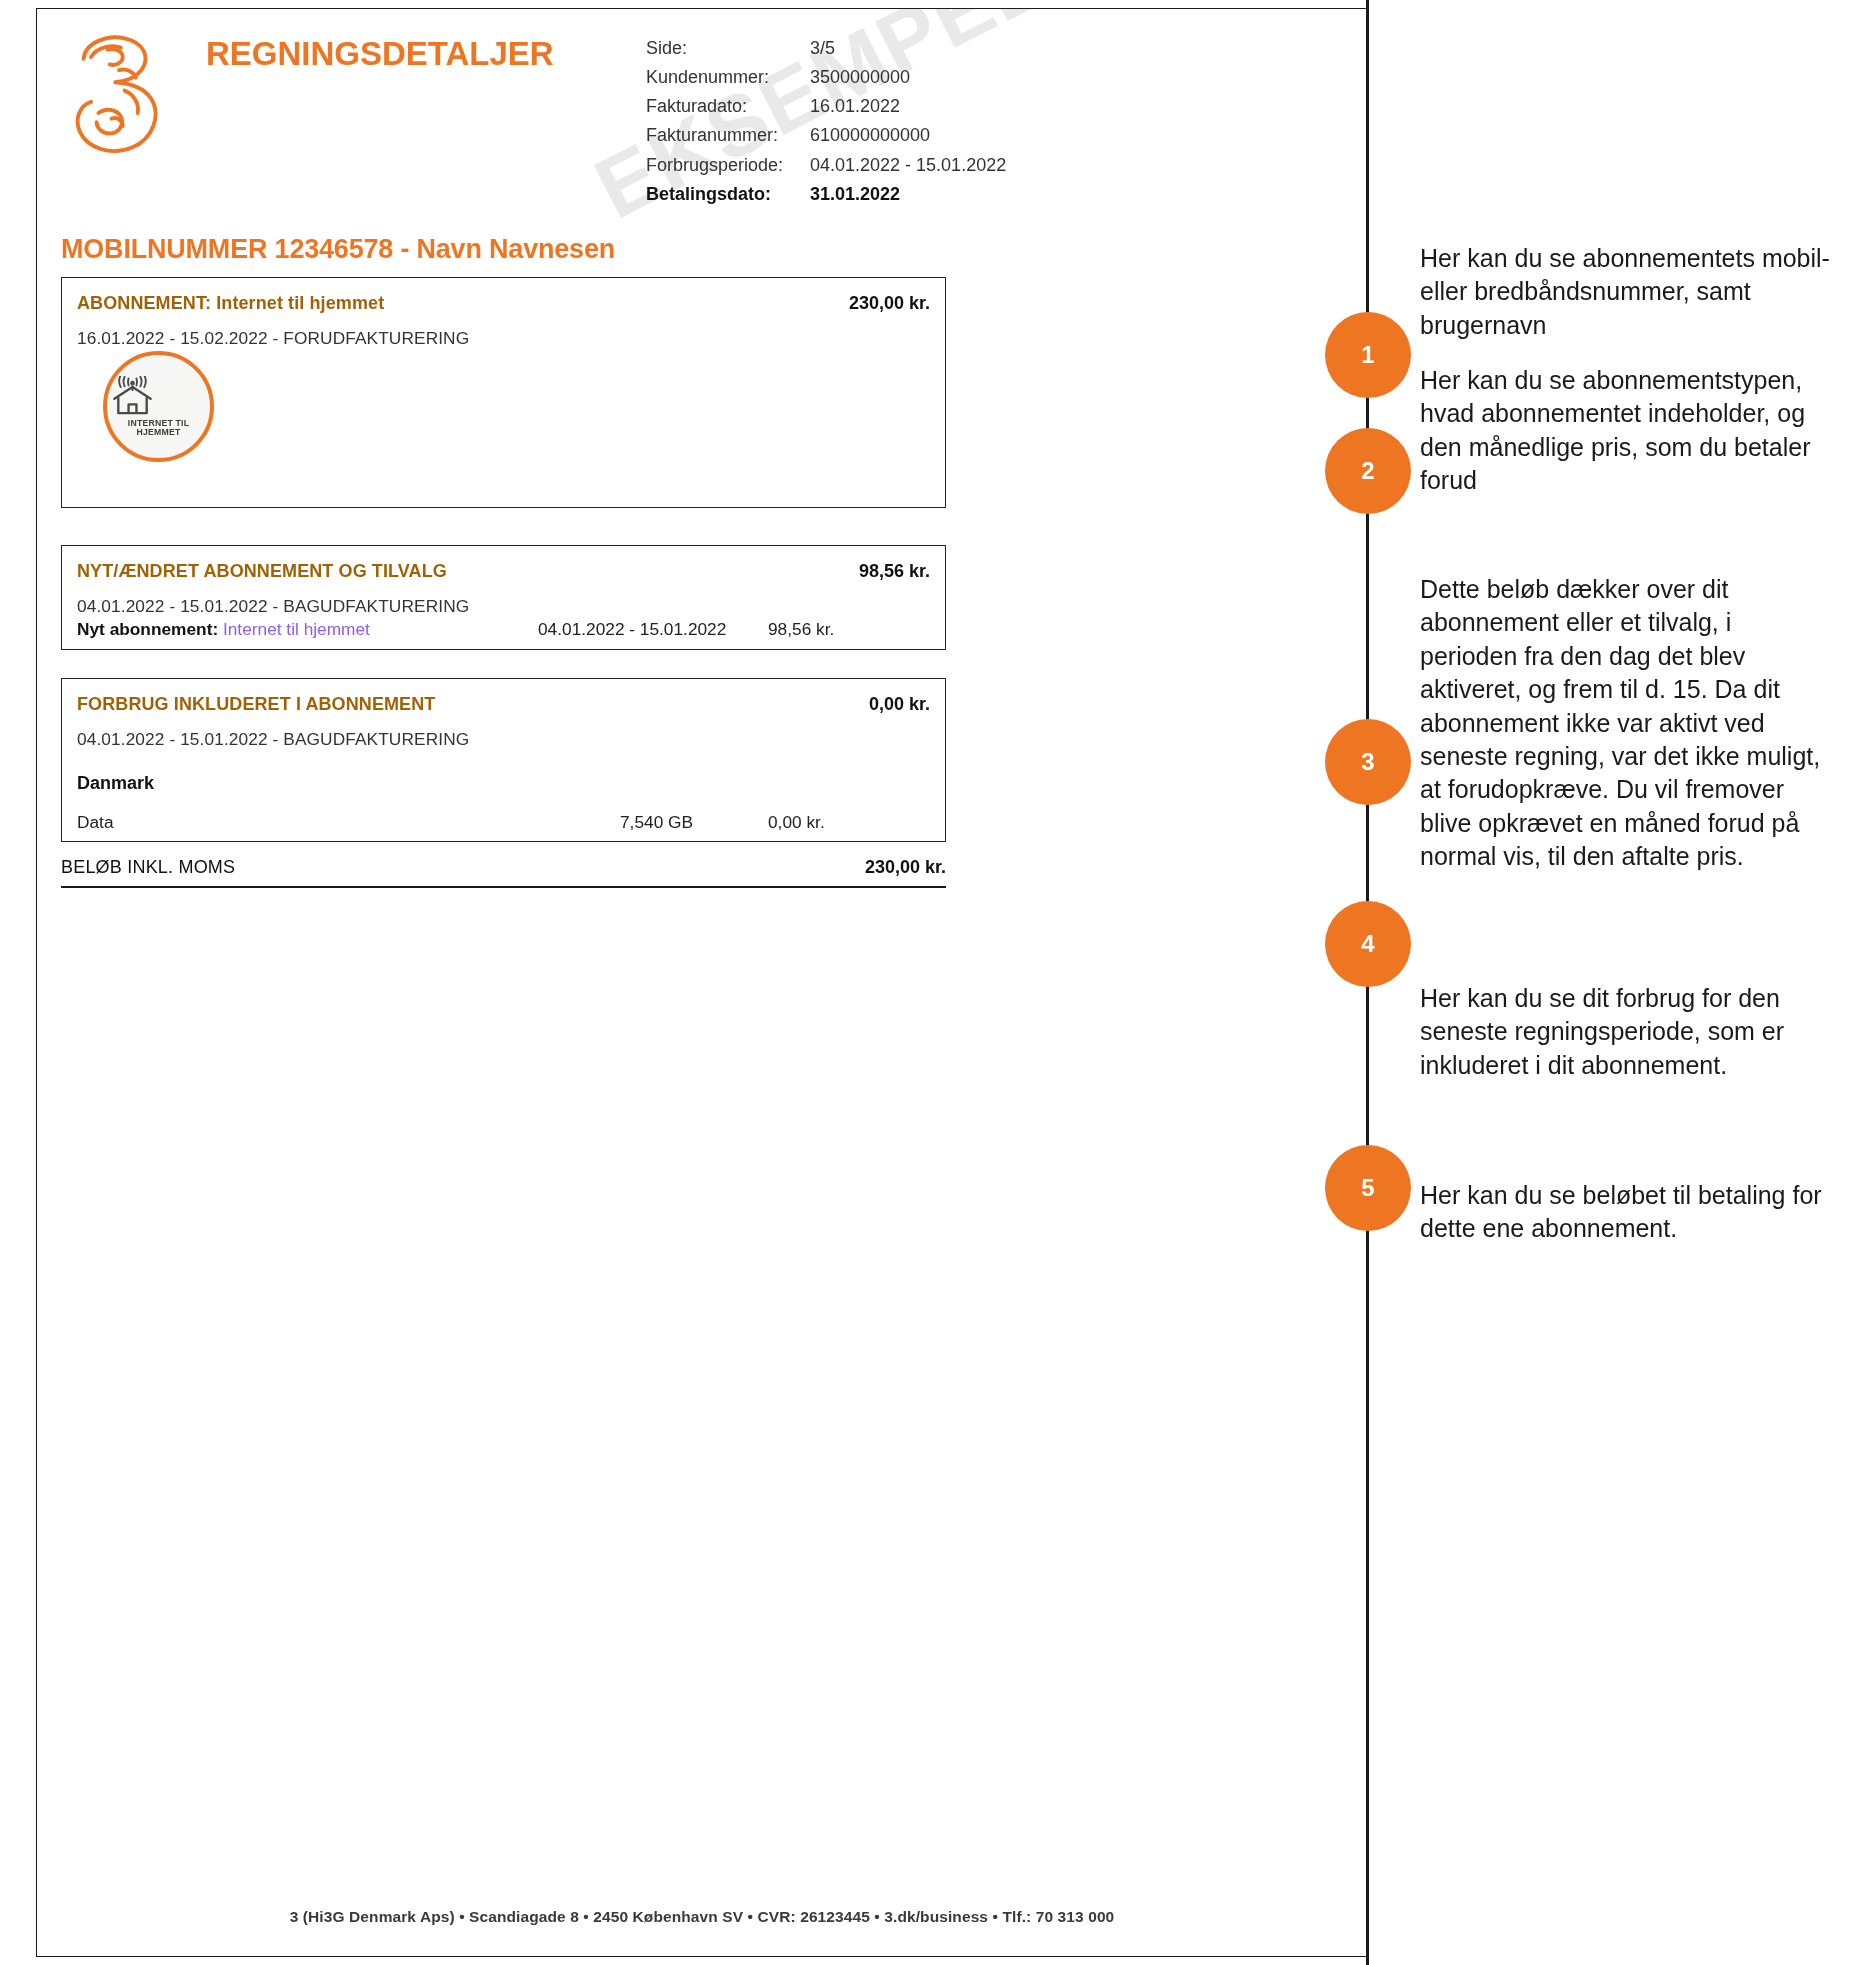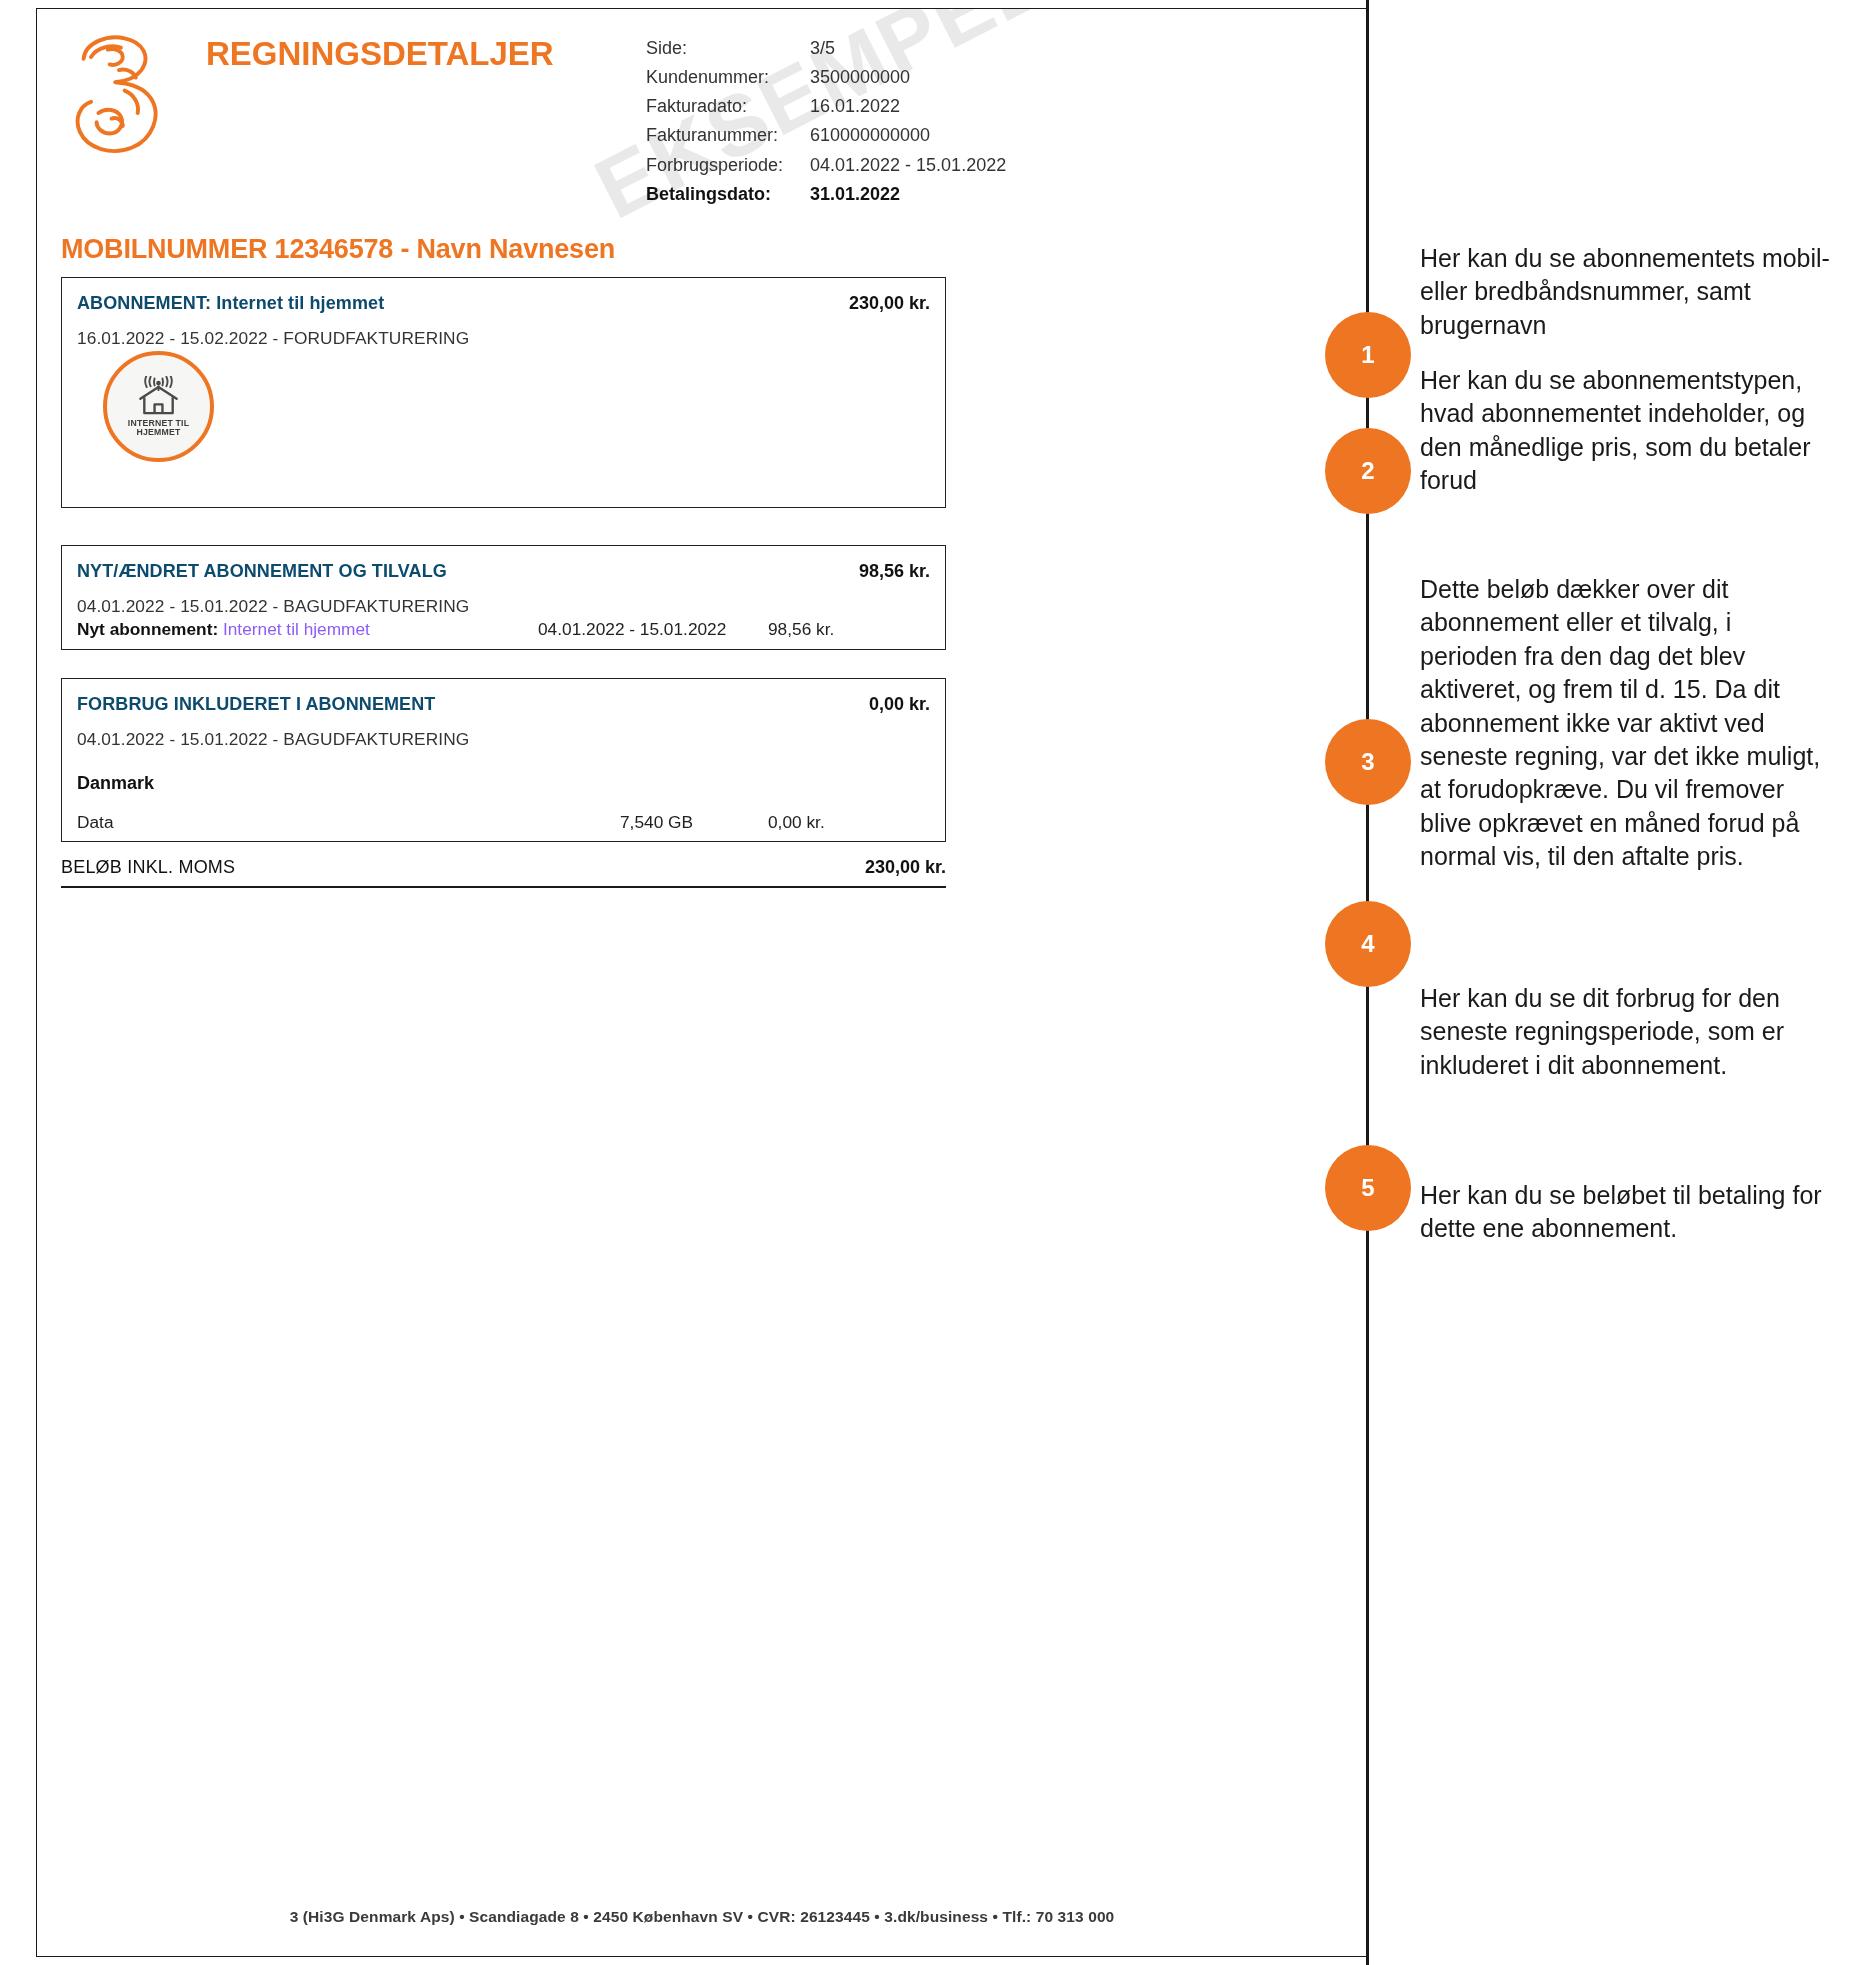--- a/index.html
+++ b/index.html
@@ -116,21 +116,21 @@
   #box-2 { top: 536px; height: 105px; }
   #box-3 { top: 669px; height: 164px; }
 
   .row-head {
     position: relative;
     padding: 15px 15px 0 15px;
   }
   .row-title {
     font-size: 18px;
     font-weight: bold;
-    color: #0c4a6e;
+    color: #a16207;
     letter-spacing: 0.1px;
   }
   .row-sub {
     font-size: 17.3px;
     color: #333;
     margin-top: 14px;
     letter-spacing: 0.1px;
   }
   .row-amount {
     position: absolute;
@@ -147,21 +147,20 @@
     left: 41px;
     top: 73px;
     width: 111px;
     height: 111px;
     border-radius: 50%;
     border: 4.7px solid #ee7623;
     background: #f6f6f4;
     box-sizing: border-box;
     display: flex;
     flex-direction: column;
-    align-items: center;
     justify-content: center;
   }
   .badge svg { display: block; margin-top: 1.9px; }
   .badge-label {
     font-size: 8.7px;
     font-weight: bold;
     color: #3d3d3d;
     text-align: center;
     line-height: 1.12;
     letter-spacing: 0.2px;

